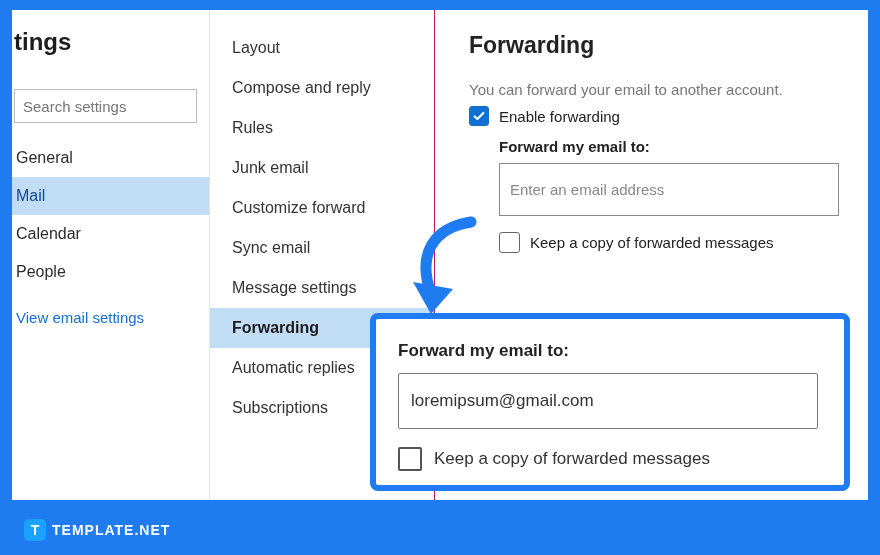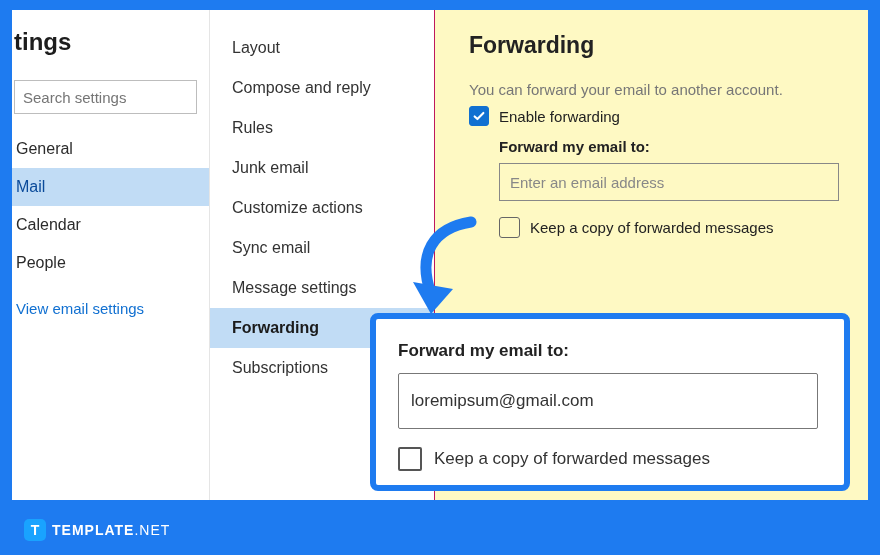--- a/index.html
+++ b/index.html
@@ -10,40 +10,40 @@
     height: 555px;
     overflow: hidden;
     position: relative;
   }
   .window {
     position: absolute;
     left: 12px;
     top: 10px;
     width: 856px;
     height: 490px;
-    background: #fef9c3;
+    background: #ffffff;
     display: flex;
     overflow: hidden;
   }
   
   .sidebar-left {
     width: 198px;
     border-right: 1px solid #e5e5e5;
     background: #fff;
     display: flex;
     flex-direction: column;
   }
   .settings-title {
     font-size: 24px;
     font-weight: 700;
     color: #1d1d1d;
     padding: 18px 0 12px 2px;
   }
   .search-box {
-    margin: 12px 12px 10px 2px;
+    margin: 21px 12px 10px 2px;
     border: 1px solid #bdbdbd;
     height: 34px;
     display: flex;
     align-items: center;
     padding: 0 8px;
     color: #6a6a6a;
     font-size: 15px;
   }
   .search-box input {
     border: none;
@@ -125,21 +125,21 @@
   .label { font-size: 15px; color: #222; }
   .sublabel {
     font-size: 15px;
     font-weight: 600;
     color: #222;
     margin: 8px 0 8px 30px;
   }
   .email-input {
     margin-left: 30px;
     width: 340px;
-    height: 38px;
+    height: 53px;
     border: 1px solid #888;
     padding: 0 10px;
     font-size: 15px;
     color: #888;
     display: flex;
     align-items: center;
   }
   .keep-row { margin: 16px 0 0 30px; display: flex; align-items: center; }
   .keep-row .chk { width: 21px; height: 21px; }
   
@@ -197,21 +197,21 @@
     background: #19a3ff;
     border-radius: 5px;
     display:flex;
     align-items:center;
     justify-content:center;
     color:#fff;
     font-weight:700;
     font-size:14px;
   }
   .wm-text { color:#fff; font-weight:700; font-size:14px; letter-spacing:1px; }
-  .wm-text .net { font-weight:400; }
+  .wm-text .net { font-weight:700; }
 </style>
 </head>
 <body>
 
 <div class="window">
 
   <div class="sidebar-left">
     <div class="settings-title">tings</div>
     <div class="search-box">
       <input type="text" placeholder="Search settings" style="">
@@ -223,24 +223,25 @@
       <li class="nav-item">People</li>
     </ul>
     <div class="view-quick">View email settings</div>
   </div>
 
   <div class="sidebar-mid">
     <div class="mid-item">Layout</div>
     <div class="mid-item">Compose and reply</div>
     <div class="mid-item">Rules</div>
     <div class="mid-item">Junk email</div>
-    <div class="mid-item">Customize actions</div>
+    <div class="mid-item">Customize forward</div>
     <div class="mid-item">Sync email</div>
     <div class="mid-item">Message settings</div>
     <div class="mid-item active">Forwarding</div>
+    <div class="mid-item">Automatic replies</div>
     <div class="mid-item">Subscriptions</div>
   </div>
 
   <div class="main">
     <div class="main-title">Forwarding</div>
     <div class="desc">You can forward your email to another account.</div>
 
     <div class="row">
       <span class="chk checked">
         <svg viewBox="0 0 16 16">

